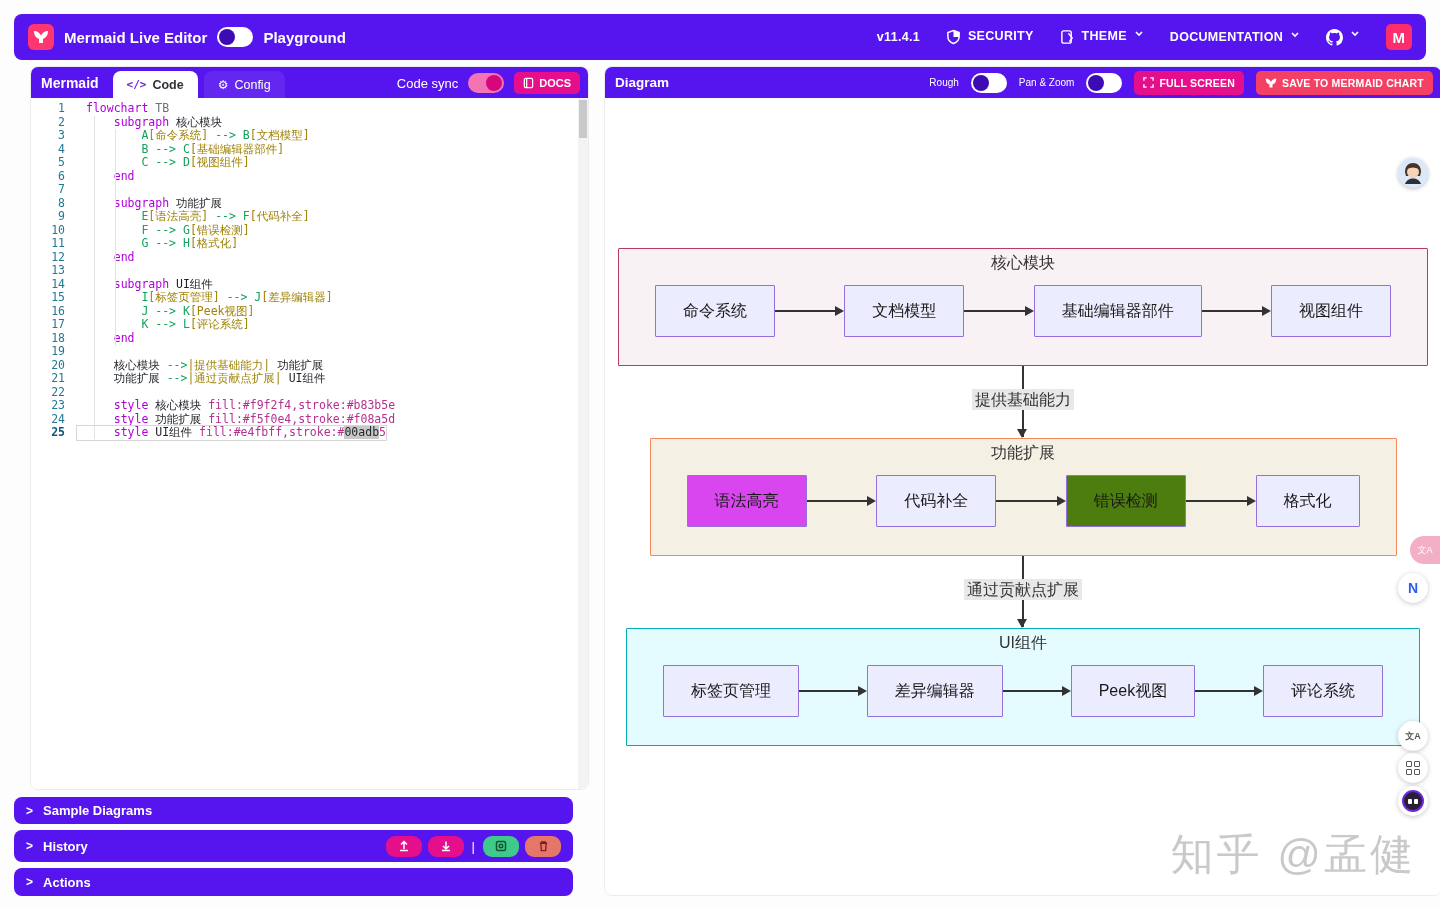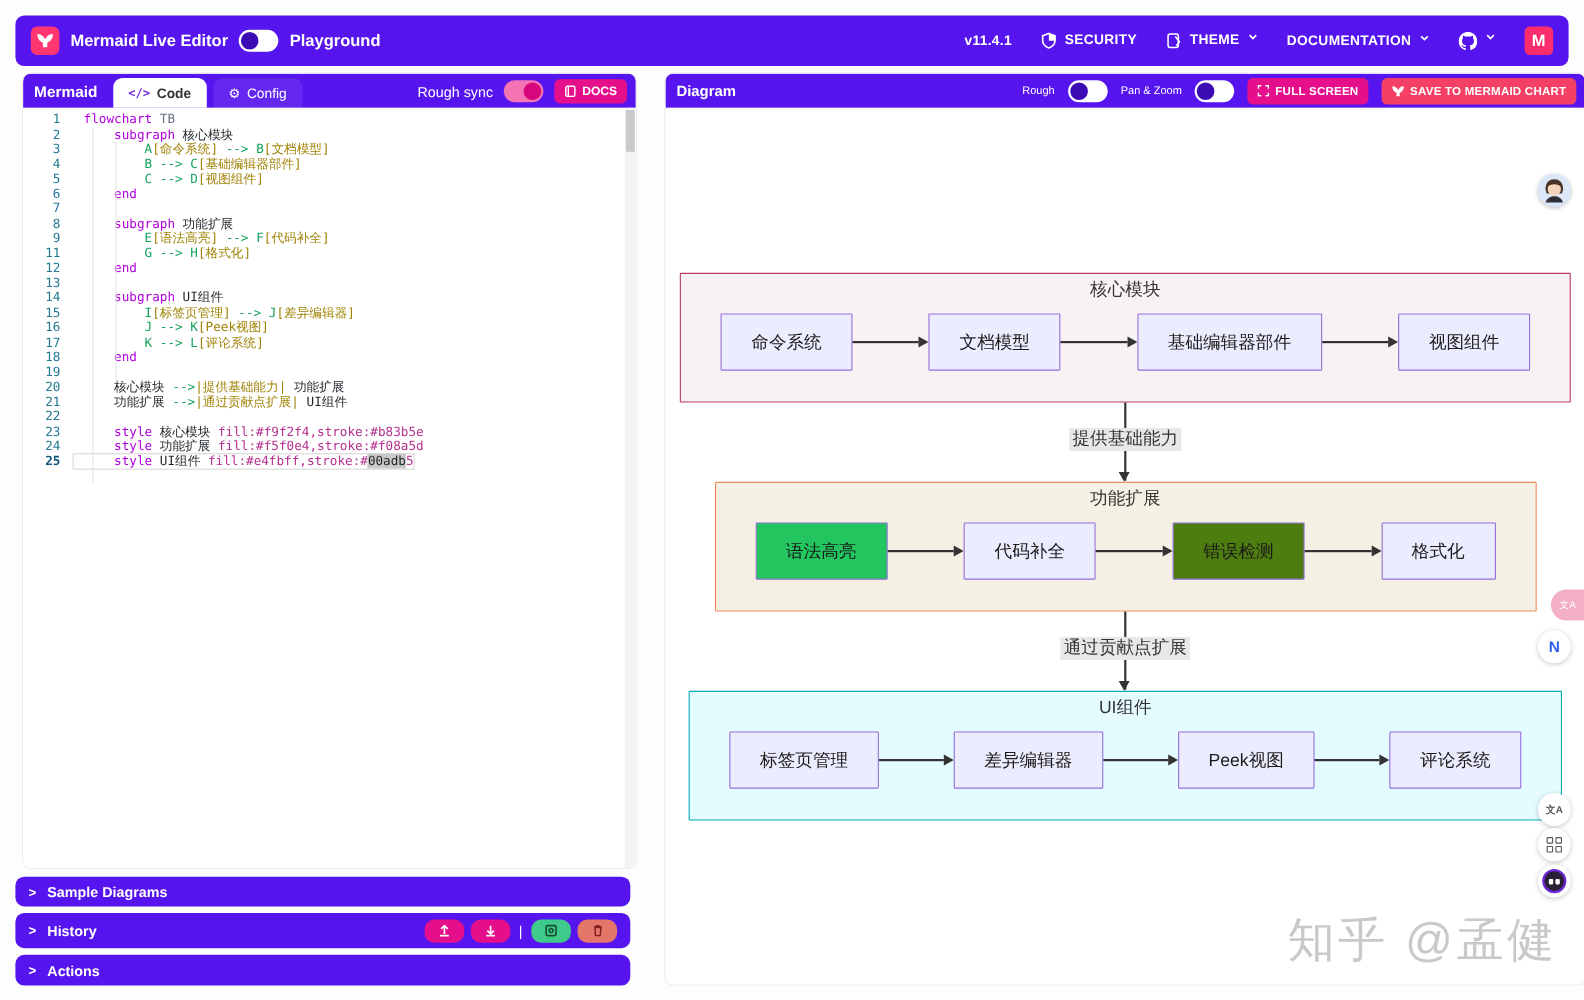--- a/index.html
+++ b/index.html
@@ -20,21 +20,21 @@
   .nav-item{ display:flex; align-items:flex-start; gap:7px; cursor:pointer; }
   .chev{ width:10px; height:10px; }
   .mlogo{ width:26px; height:26px; border-radius:5px; background:#fb2d6d; display:flex;
     align-items:center; justify-content:center; font-weight:bold; font-size:15px; color:#fff; }
   
   .toggle{ width:36px; height:20px; border-radius:10px; background:#fff; position:relative; cursor:pointer; flex:none;}
   .toggle .knob{ width:16px; height:16px; border-radius:50%; background:#3d0bb4; position:absolute; top:2px; left:2px; }
   .toggle.on{ background:#f473b4; }
   .toggle.on .knob{ left:auto; right:2px; background:#d6077c; }
   
-  .left-panel{ position:absolute; left:20px; top:66px; width:559px; height:724px;
+  .left-panel{ position:absolute; left:30px; top:66px; width:559px; height:724px;
     background:#fff; border:1px solid #ececf0; border-radius:8px; overflow:hidden;
     display:flex; flex-direction:column; }
   .lp-header{ height:31px; background:var(--purple); display:flex; align-items:flex-end; color:#fff; flex:none; }
   .lp-brand{ font-weight:bold; font-size:14px; padding:0 14px 7px 10px; }
   .tab{ display:flex; align-items:center; gap:6px; font-size:12.5px; padding:0 14px;
     height:27px; border-radius:8px 8px 0 0; cursor:pointer; }
   .tab.active{ background:#fff; color:#333; font-weight:bold; }
   .tab.inactive{ background:rgba(255,255,255,.08); color:#fff; margin-left:6px; }
   .tab .code-ico{ color:#6d28d9; font-weight:bold; font-size:11px; font-family:"DejaVu Sans Mono",monospace;}
   .tab .gear-ico{ font-size:12px; }
@@ -179,21 +179,21 @@
     <span class="lp-brand">Mermaid</span>
     <div class="tab active">
       <span class="code-ico">&lt;/&gt;</span>
       <span>Code</span>
     </div>
     <div class="tab inactive">
       <span class="gear-ico">⚙</span>
       <span>Config</span>
     </div>
     <div class="lp-right">
-      <span class="autosync-label">Rough sync</span>
+      <span class="autosync-label">Code sync</span>
       <div class="toggle on">
           <div class="knob"></div>
         </div>
       <button class="docs-btn">
         <svg width="11" height="12" viewBox="0 0 12 12">
             <rect x="1.5" y="1" width="9" height="10" rx="1.5" fill="none" stroke="#fff" stroke-width="1.4"></rect>
             <path d="M4 1v10" stroke="#fff" stroke-width="1.4"></path>
           </svg>
         <span>DOCS</span>
       </button>
@@ -203,20 +203,21 @@
     <div>
         <div class="code-line"><span class="ln">1</span><span class="lt"><span class="c-k">flowchart</span><span class="c-p"> </span><span class="c-c">TB</span></span></div>
         <div class="code-line"><span class="ln">2</span><span class="lt"><span class="c-p">    </span><span class="c-k">subgraph</span><span class="c-p"> 核心模块</span></span></div>
         <div class="code-line"><span class="ln">3</span><span class="lt"><span class="c-p">        </span><span class="c-g">A</span><span class="c-y">[命令系统]</span><span class="c-p"> </span><span class="c-g">--&gt;</span><span class="c-p"> </span><span class="c-g">B</span><span class="c-y">[文档模型]</span></span></div>
         <div class="code-line"><span class="ln">4</span><span class="lt"><span class="c-p">        </span><span class="c-g">B</span><span class="c-p"> </span><span class="c-g">--&gt;</span><span class="c-p"> </span><span class="c-g">C</span><span class="c-y">[基础编辑器部件]</span></span></div>
         <div class="code-line"><span class="ln">5</span><span class="lt"><span class="c-p">        </span><span class="c-g">C</span><span class="c-p"> </span><span class="c-g">--&gt;</span><span class="c-p"> </span><span class="c-g">D</span><span class="c-y">[视图组件]</span></span></div>
         <div class="code-line"><span class="ln">6</span><span class="lt"><span class="c-p">    </span><span class="c-k">end</span></span></div>
         <div class="code-line"><span class="ln">7</span><span class="lt"></span></div>
         <div class="code-line"><span class="ln">8</span><span class="lt"><span class="c-p">    </span><span class="c-k">subgraph</span><span class="c-p"> 功能扩展</span></span></div>
         <div class="code-line"><span class="ln">9</span><span class="lt"><span class="c-p">        </span><span class="c-g">E</span><span class="c-y">[语法高亮]</span><span class="c-p"> </span><span class="c-g">--&gt;</span><span class="c-p"> </span><span class="c-g">F</span><span class="c-y">[代码补全]</span></span></div>
+        <div class="code-line"><span class="ln">10</span><span class="lt"><span class="c-p">        </span><span class="c-g">F</span><span class="c-p"> </span><span class="c-g">--&gt;</span><span class="c-p"> </span><span class="c-g">G</span><span class="c-y">[错误检测]</span></span></div>
         <div class="code-line"><span class="ln">11</span><span class="lt"><span class="c-p">        </span><span class="c-g">G</span><span class="c-p"> </span><span class="c-g">--&gt;</span><span class="c-p"> </span><span class="c-g">H</span><span class="c-y">[格式化]</span></span></div>
         <div class="code-line"><span class="ln">12</span><span class="lt"><span class="c-p">    </span><span class="c-k">end</span></span></div>
         <div class="code-line"><span class="ln">13</span><span class="lt"></span></div>
         <div class="code-line"><span class="ln">14</span><span class="lt"><span class="c-p">    </span><span class="c-k">subgraph</span><span class="c-p"> UI组件</span></span></div>
         <div class="code-line"><span class="ln">15</span><span class="lt"><span class="c-p">        </span><span class="c-g">I</span><span class="c-y">[标签页管理]</span><span class="c-p"> </span><span class="c-g">--&gt;</span><span class="c-p"> </span><span class="c-g">J</span><span class="c-y">[差异编辑器]</span></span></div>
         <div class="code-line"><span class="ln">16</span><span class="lt"><span class="c-p">        </span><span class="c-g">J</span><span class="c-p"> </span><span class="c-g">--&gt;</span><span class="c-p"> </span><span class="c-g">K</span><span class="c-y">[Peek视图]</span></span></div>
         <div class="code-line"><span class="ln">17</span><span class="lt"><span class="c-p">        </span><span class="c-g">K</span><span class="c-p"> </span><span class="c-g">--&gt;</span><span class="c-p"> </span><span class="c-g">L</span><span class="c-y">[评论系统]</span></span></div>
         <div class="code-line"><span class="ln">18</span><span class="lt"><span class="c-p">    </span><span class="c-k">end</span></span></div>
         <div class="code-line"><span class="ln">19</span><span class="lt"></span></div>
         <div class="code-line"><span class="ln">20</span><span class="lt"><span class="c-p">    核心模块 </span><span class="c-g">--&gt;</span><span class="c-y">|提供基础能力|</span><span class="c-p"> 功能扩展</span></span></div>
@@ -321,21 +322,21 @@
           </div>
         </div>
         <div class="vedge">
           <div class="vline"></div>
           <div class="vhead"></div>
           <div class="elabel">提供基础能力</div>
         </div>
         <div class="sg" style="width: 747px; background: rgb(245, 240, 228); border-color: rgb(240, 138, 93);">
           <div class="sg-title">功能扩展</div>
           <div class="sg-row">
-            <div class="fnode" style="background: #22c55e; border-color: rgb(147, 112, 219);">语法高亮</div>
+            <div class="fnode" style="background: #d946ef; border-color: rgb(147, 112, 219);">语法高亮</div>
             <div class="harrow">
               <div class="shaft"></div>
               <div class="head"></div>
             </div>
             <div class="fnode" style="background: rgb(236, 236, 255); border-color: rgb(147, 112, 219);">代码补全</div>
             <div class="harrow">
               <div class="shaft"></div>
               <div class="head"></div>
             </div>
             <div class="fnode" style="background: #4d7c0f; border-color: rgb(147, 112, 219);">错误检测</div>

